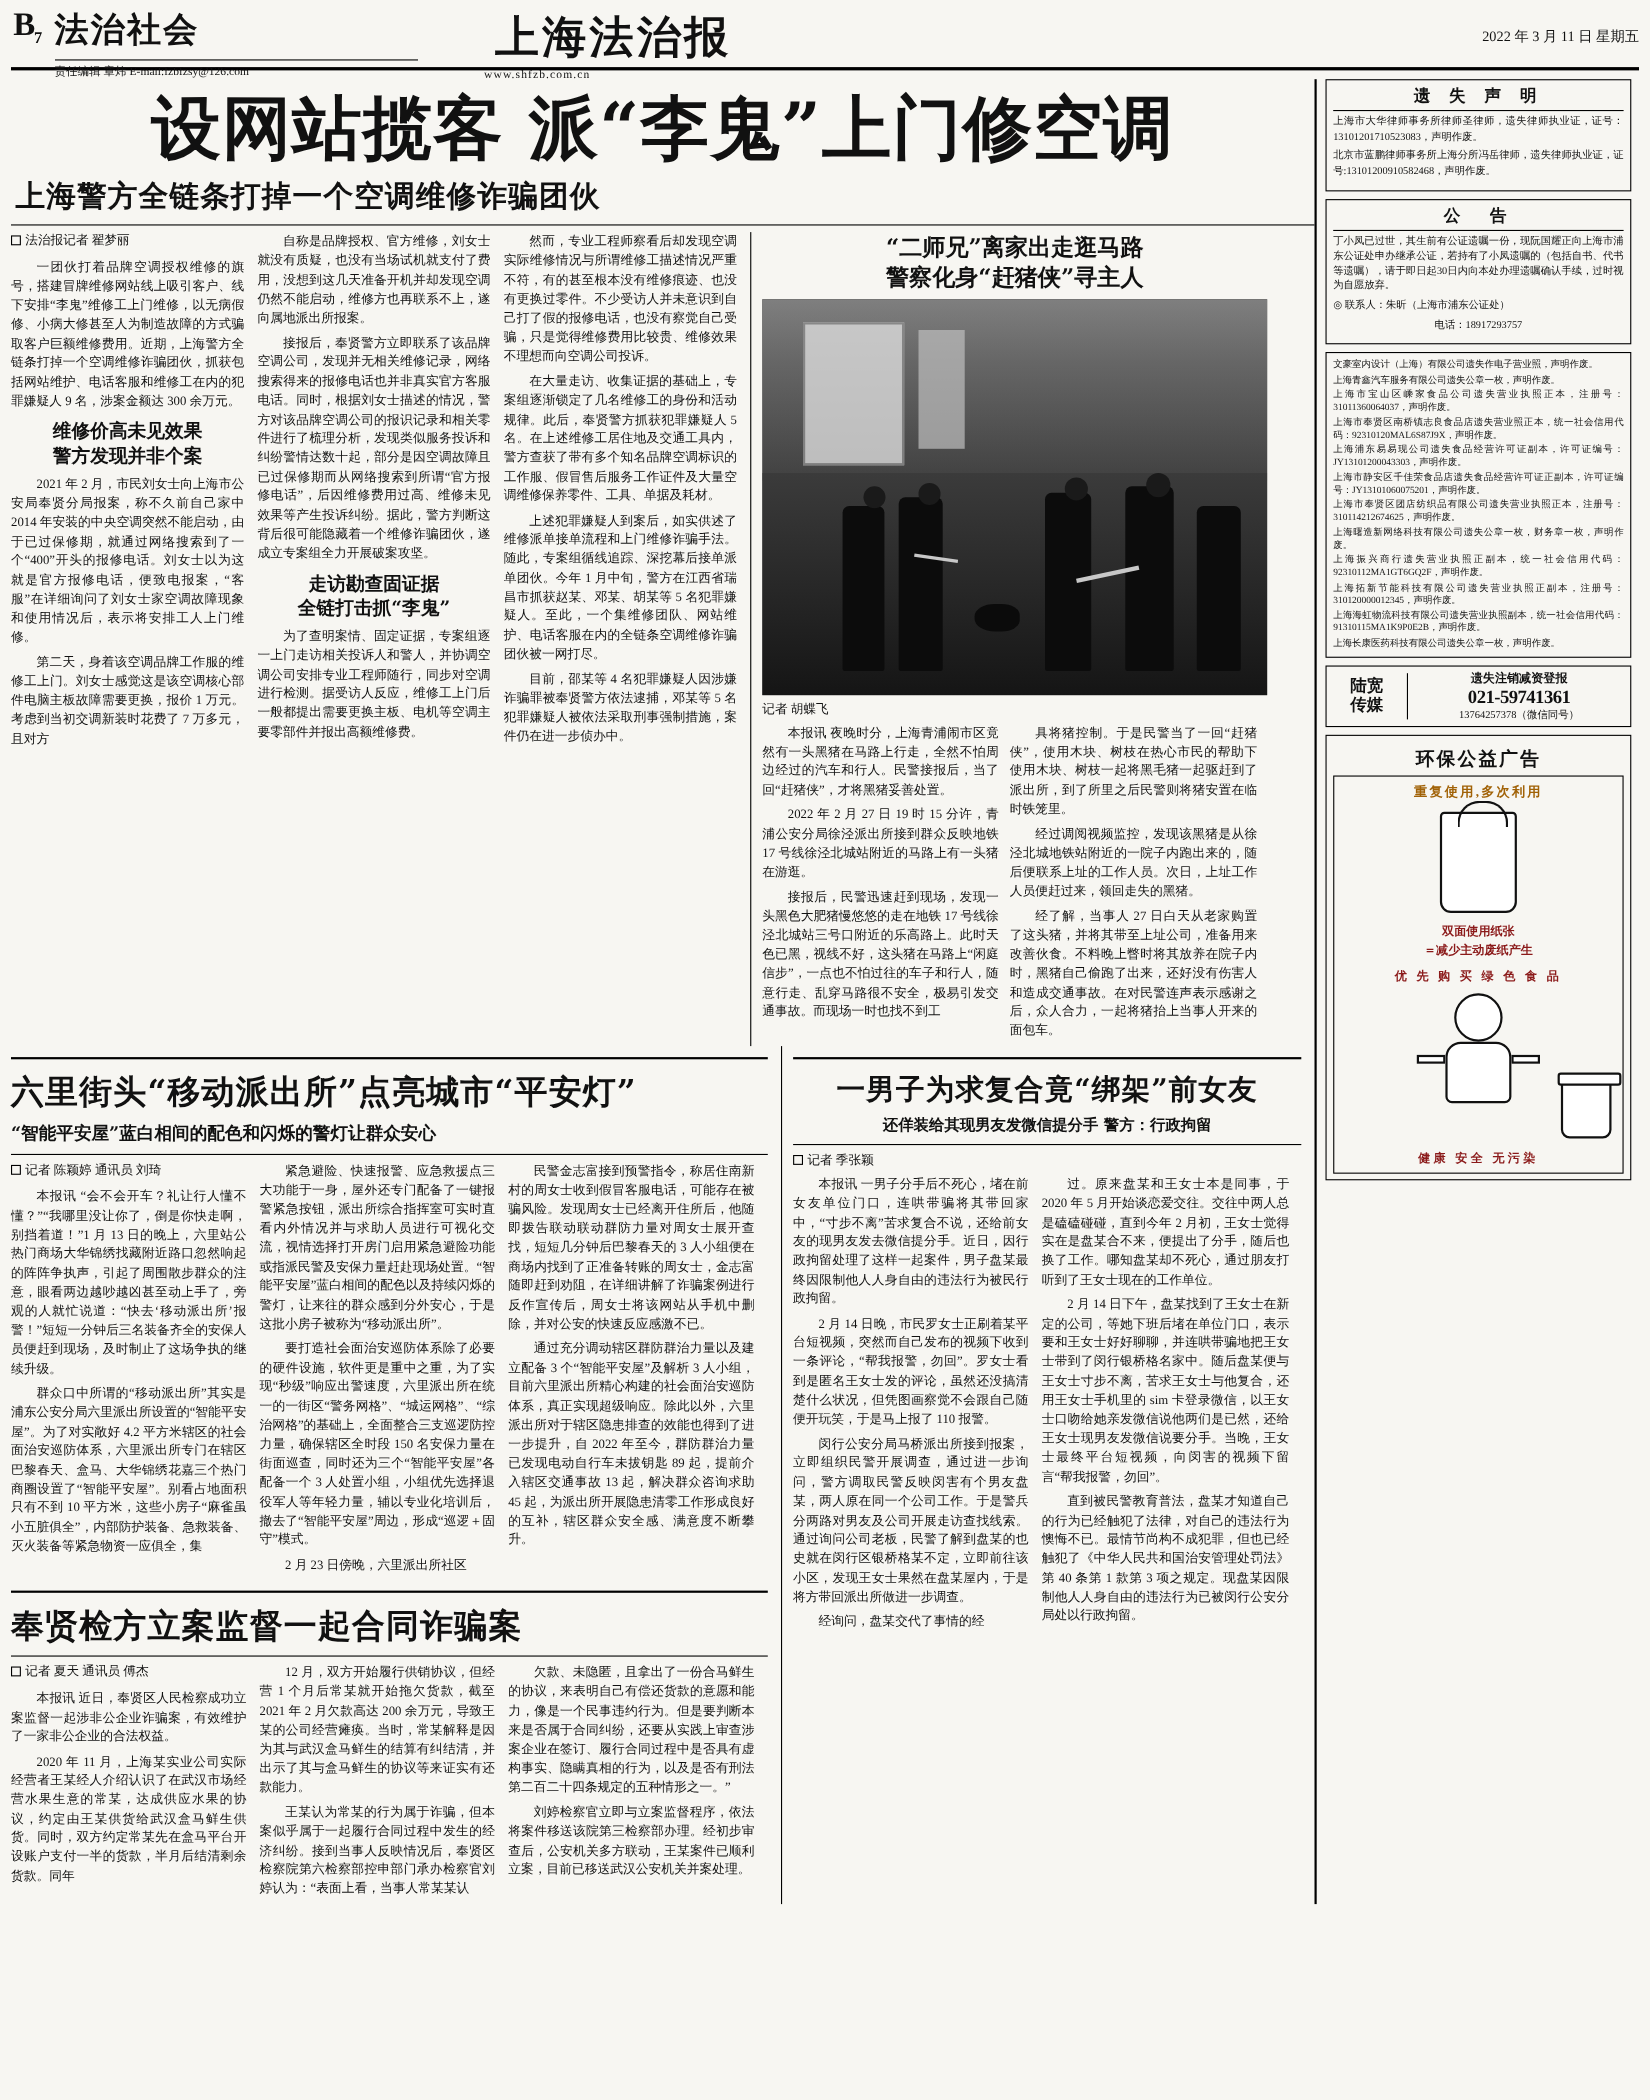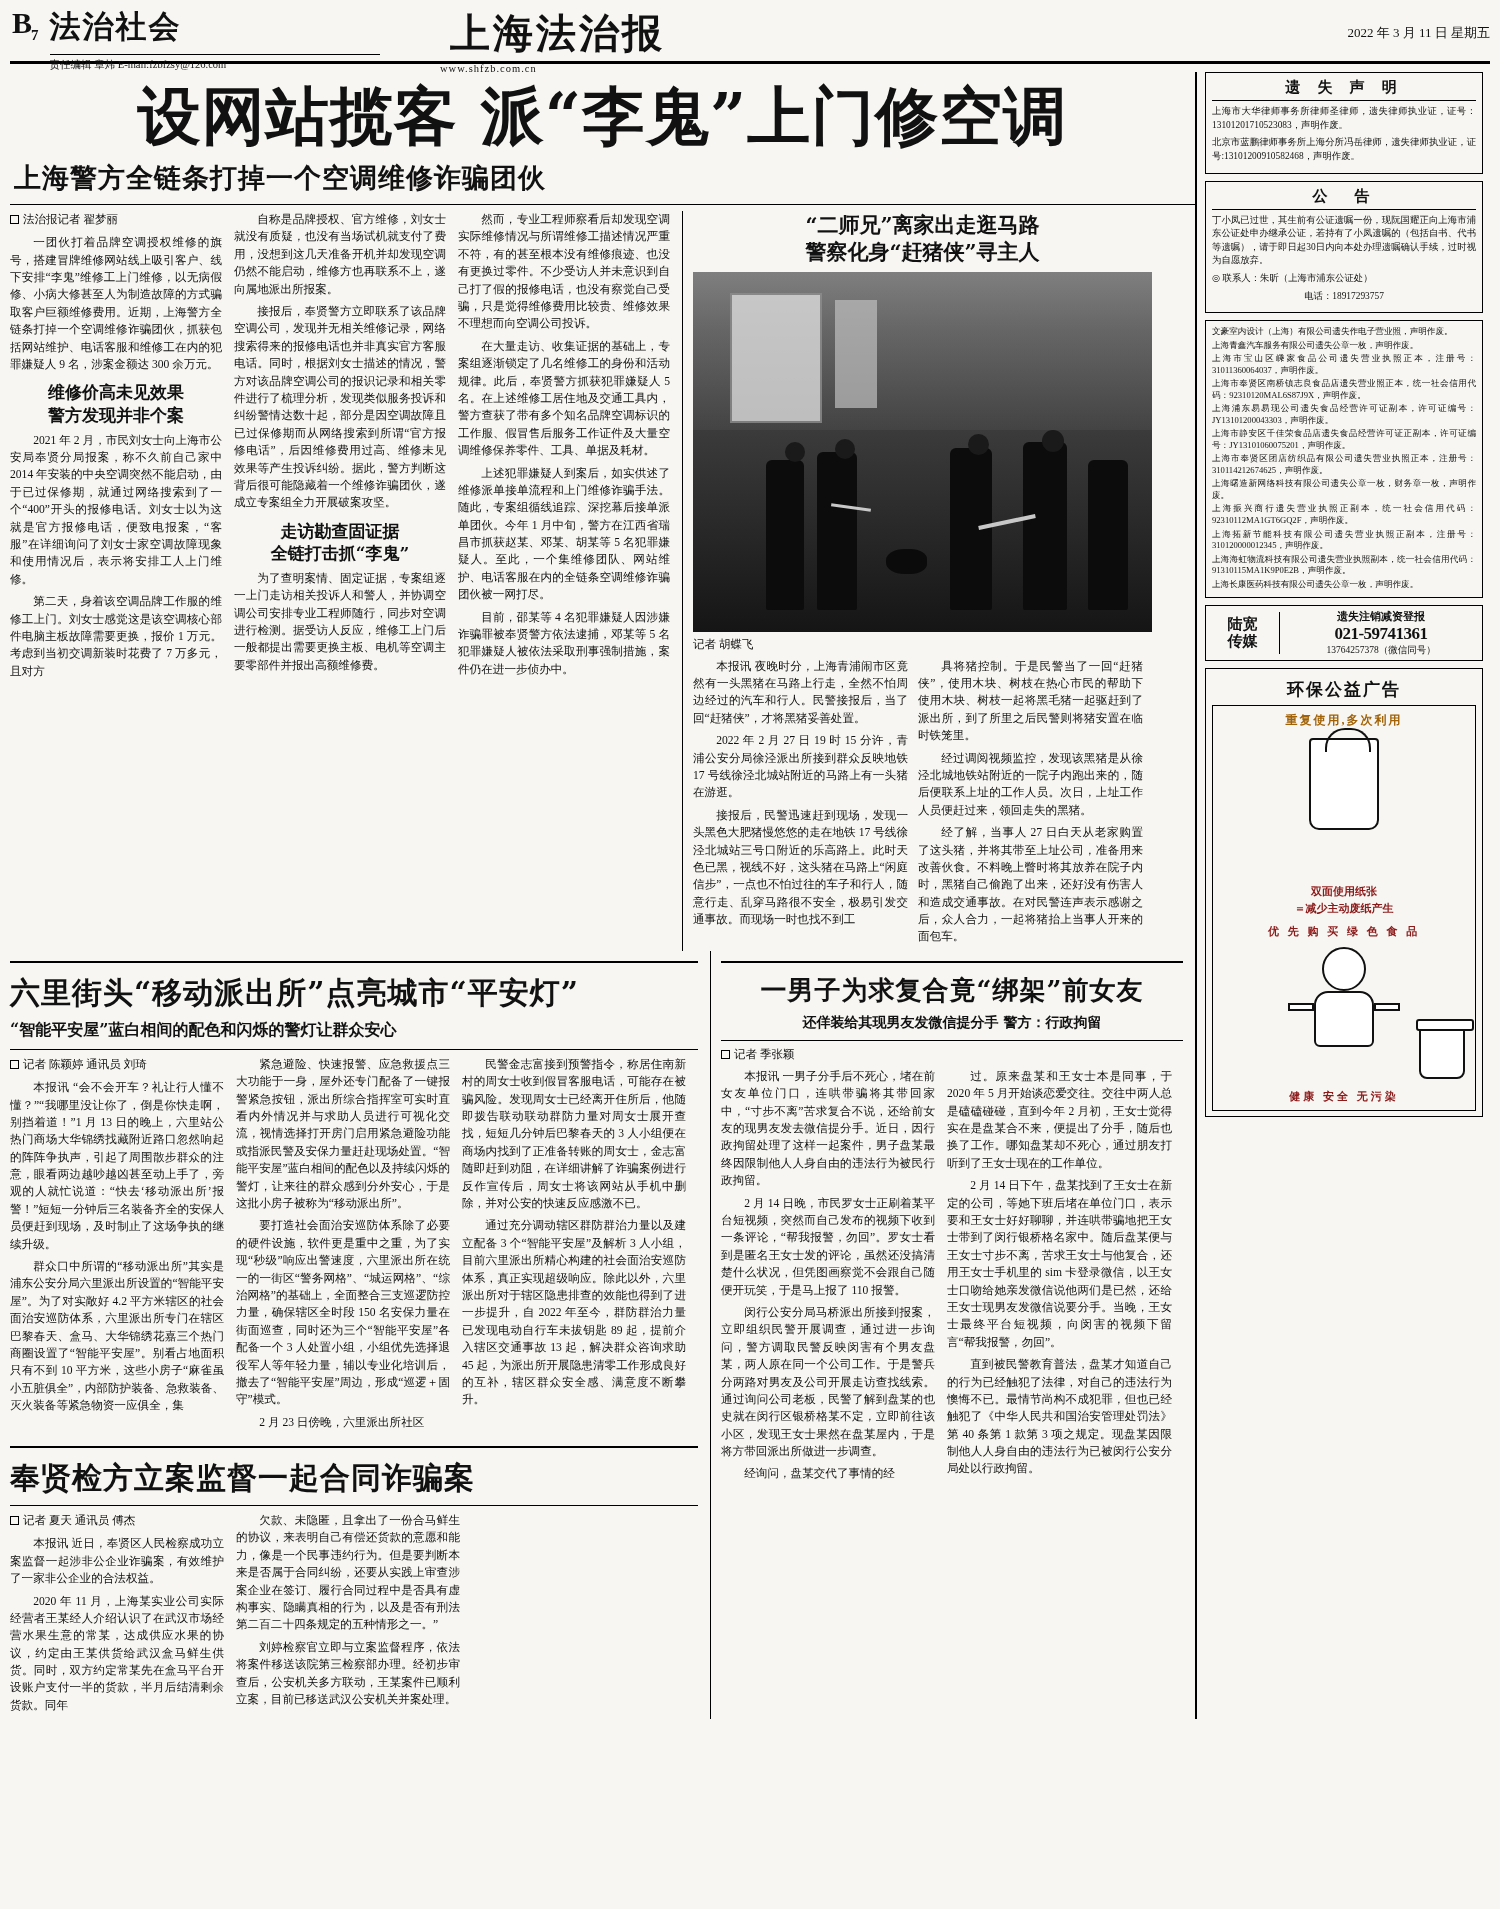--- a/index.html
+++ b/index.html
@@ -106,21 +106,21 @@
   .lost-bar .lb-right { flex:1; text-align:center; padding: 3px 2px;}
   .lost-bar .lb-right .big { font-weight:bold; font-size:17px; letter-spacing:-0.5px;}
   .lost-bar .lb-right .small { font-size:11px; font-weight:bold;}
   .lost-bar .lb-right .mini { font-size:9.5px;}
   .ad-title { text-align:center; font-weight:bold; font-size:17px; letter-spacing:2px; margin:4px 0 4px 0; font-family:"DejaVu Serif",serif;}
   .ad-art { border:1px solid #000; padding:6px; }
   .ad-slogan { text-align:center; font-size:12px; color:#a16207; font-weight:bold; letter-spacing:2px;}
   .ad-bag { width:100%; height:110px; display:flex; align-items:center; justify-content:center; }
   .bagshape { width:70px; height:92px; background:#fff; border:2px solid #111; border-radius:4px 4px 10px 10px; position:relative;}
   .bagshape:before{content:"";position:absolute;left:14px;top:-12px;width:42px;height:22px;border:2px solid #111;border-bottom:none;border-radius:20px 20px 0 0;}
-  .ad-lines { text-align:center; font-size:11px; line-height:1.5; color:#8b1a1a; font-weight:bold;margin-top:44px;}
+  .ad-lines { text-align:center; font-size:11px; line-height:1.5; color:#8b1a1a; font-weight:bold;}
   .ad-kid { height:150px; position:relative; }
   .kid { position:absolute; left:50%; top:8px; transform:translateX(-50%); width:120px; height:120px;}
   .kid .kd-head { position:absolute; left:38px; top:0; width:44px; height:44px; border:2px solid #111; border-radius:50%; background:#fff;}
   .kid .kd-body { position:absolute; left:30px; top:44px; width:60px; height:56px; border:2px solid #111; border-radius:14px 14px 6px 6px; background:#fff;}
   .kid .kd-arm { position:absolute; top:56px; width:26px; height:8px; border:2px solid #111; background:#fff;}
   .ad-foot { text-align:center; font-size:11px; color:#8b1a1a; font-weight:bold; letter-spacing:3px;}
   .trash { position:absolute; right:4px; bottom:10px; width:46px; height:54px; border:2px solid #111; border-radius:4px 4px 8px 8px; background:#fff;}
   .trash:before{content:"";position:absolute;left:-5px;top:-8px;width:54px;height:8px;border:2px solid #111;border-radius:3px;background:#fff;}
   .center { text-align: center; }
 </style>
@@ -241,20 +241,24 @@
 
           <div class="rule-top"></div>
           <div class="sec-title">奉贤检方立案监督一起合同诈骗案</div>
           <div class="rule-thin" style="margin-bottom:6px;"></div>
           <div class="cols">
             <div class="col" style="width:226px;padding-right:12px;">
               <div class="byline"><span class="box"></span><span>记者  夏天  通讯员  傅杰</span></div>
               <p>本报讯  近日，奉贤区人民检察成功立案监督一起涉非公企业诈骗案，有效维护了一家非公企业的合法权益。</p>
               <p>2020 年 11 月，上海某实业公司实际经营者王某经人介绍认识了在武汉市场经营水果生意的常某，达成供应水果的协议，约定由王某供货给武汉盒马鲜生供货。同时，双方约定常某先在盒马平台开设账户支付一半的货款，半月后结清剩余货款。同年</p>
             </div>
+            <div class="col" style="width:226px;padding-right:12px;">
+              <p>12 月，双方开始履行供销协议，但经营 1 个月后常某就开始拖欠货款，截至 2021 年 2 月欠款高达 200 余万元，导致王某的公司经营瘫痪。当时，常某解释是因为其与武汉盒马鲜生的结算有纠结清，并出示了其与盒马鲜生的协议等来证实有还款能力。</p>
+              <p>王某认为常某的行为属于诈骗，但本案似乎属于一起履行合同过程中发生的经济纠纷。接到当事人反映情况后，奉贤区检察院第六检察部控申部门承办检察官刘婷认为：“表面上看，当事人常某某认</p>
+            </div>
             <div class="col" style="width:224px;">
               <p>欠款、未隐匿，且拿出了一份合马鲜生的协议，来表明自己有偿还货款的意愿和能力，像是一个民事违约行为。但是要判断本来是否属于合同纠纷，还要从实践上审查涉案企业在签订、履行合同过程中是否具有虚构事实、隐瞒真相的行为，以及是否有刑法第二百二十四条规定的五种情形之一。”</p>
               <p>刘婷检察官立即与立案监督程序，依法将案件移送该院第三检察部办理。经初步审查后，公安机关多方联动，王某案件已顺利立案，目前已移送武汉公安机关并案处理。</p>
             </div>
           </div>
         </div>
 
         <div style="width:473px;padding-left:10px;border-left:1px solid #000;">
           <div class="rule-top"></div>
           <div class="sec-title" style="font-size:26px;text-align:center;">一男子为求复合竟“绑架”前女友</div>

